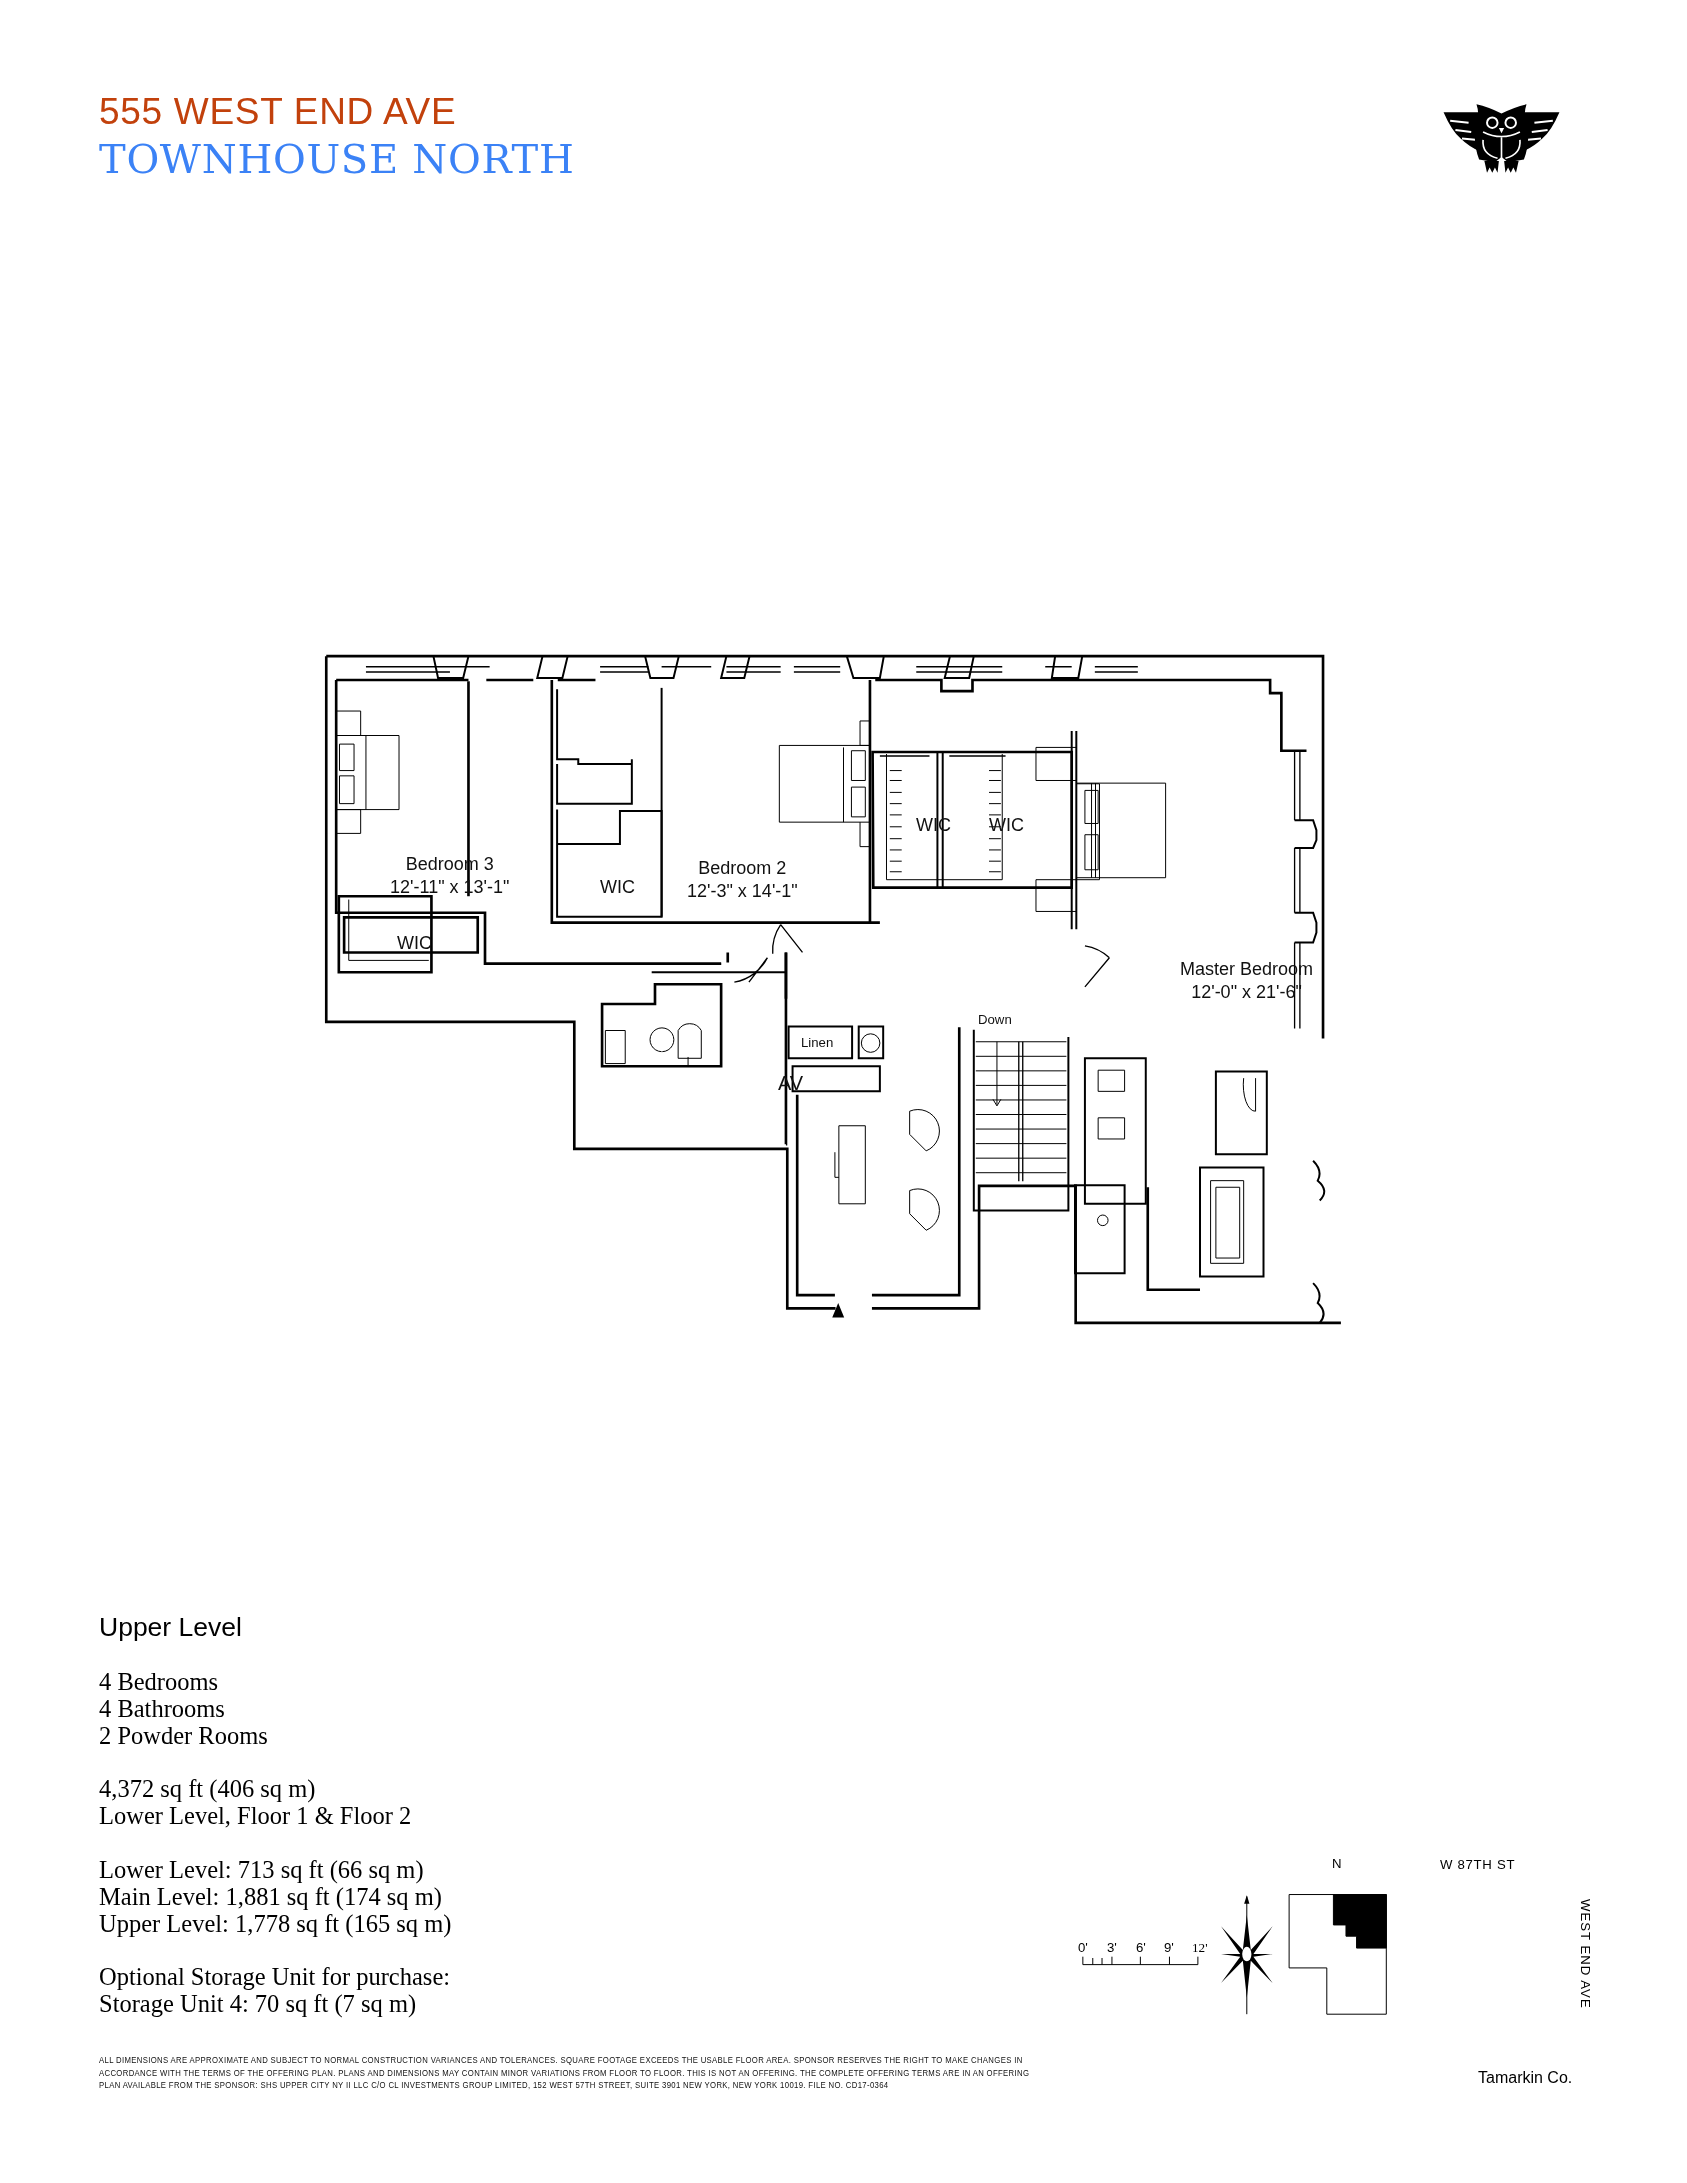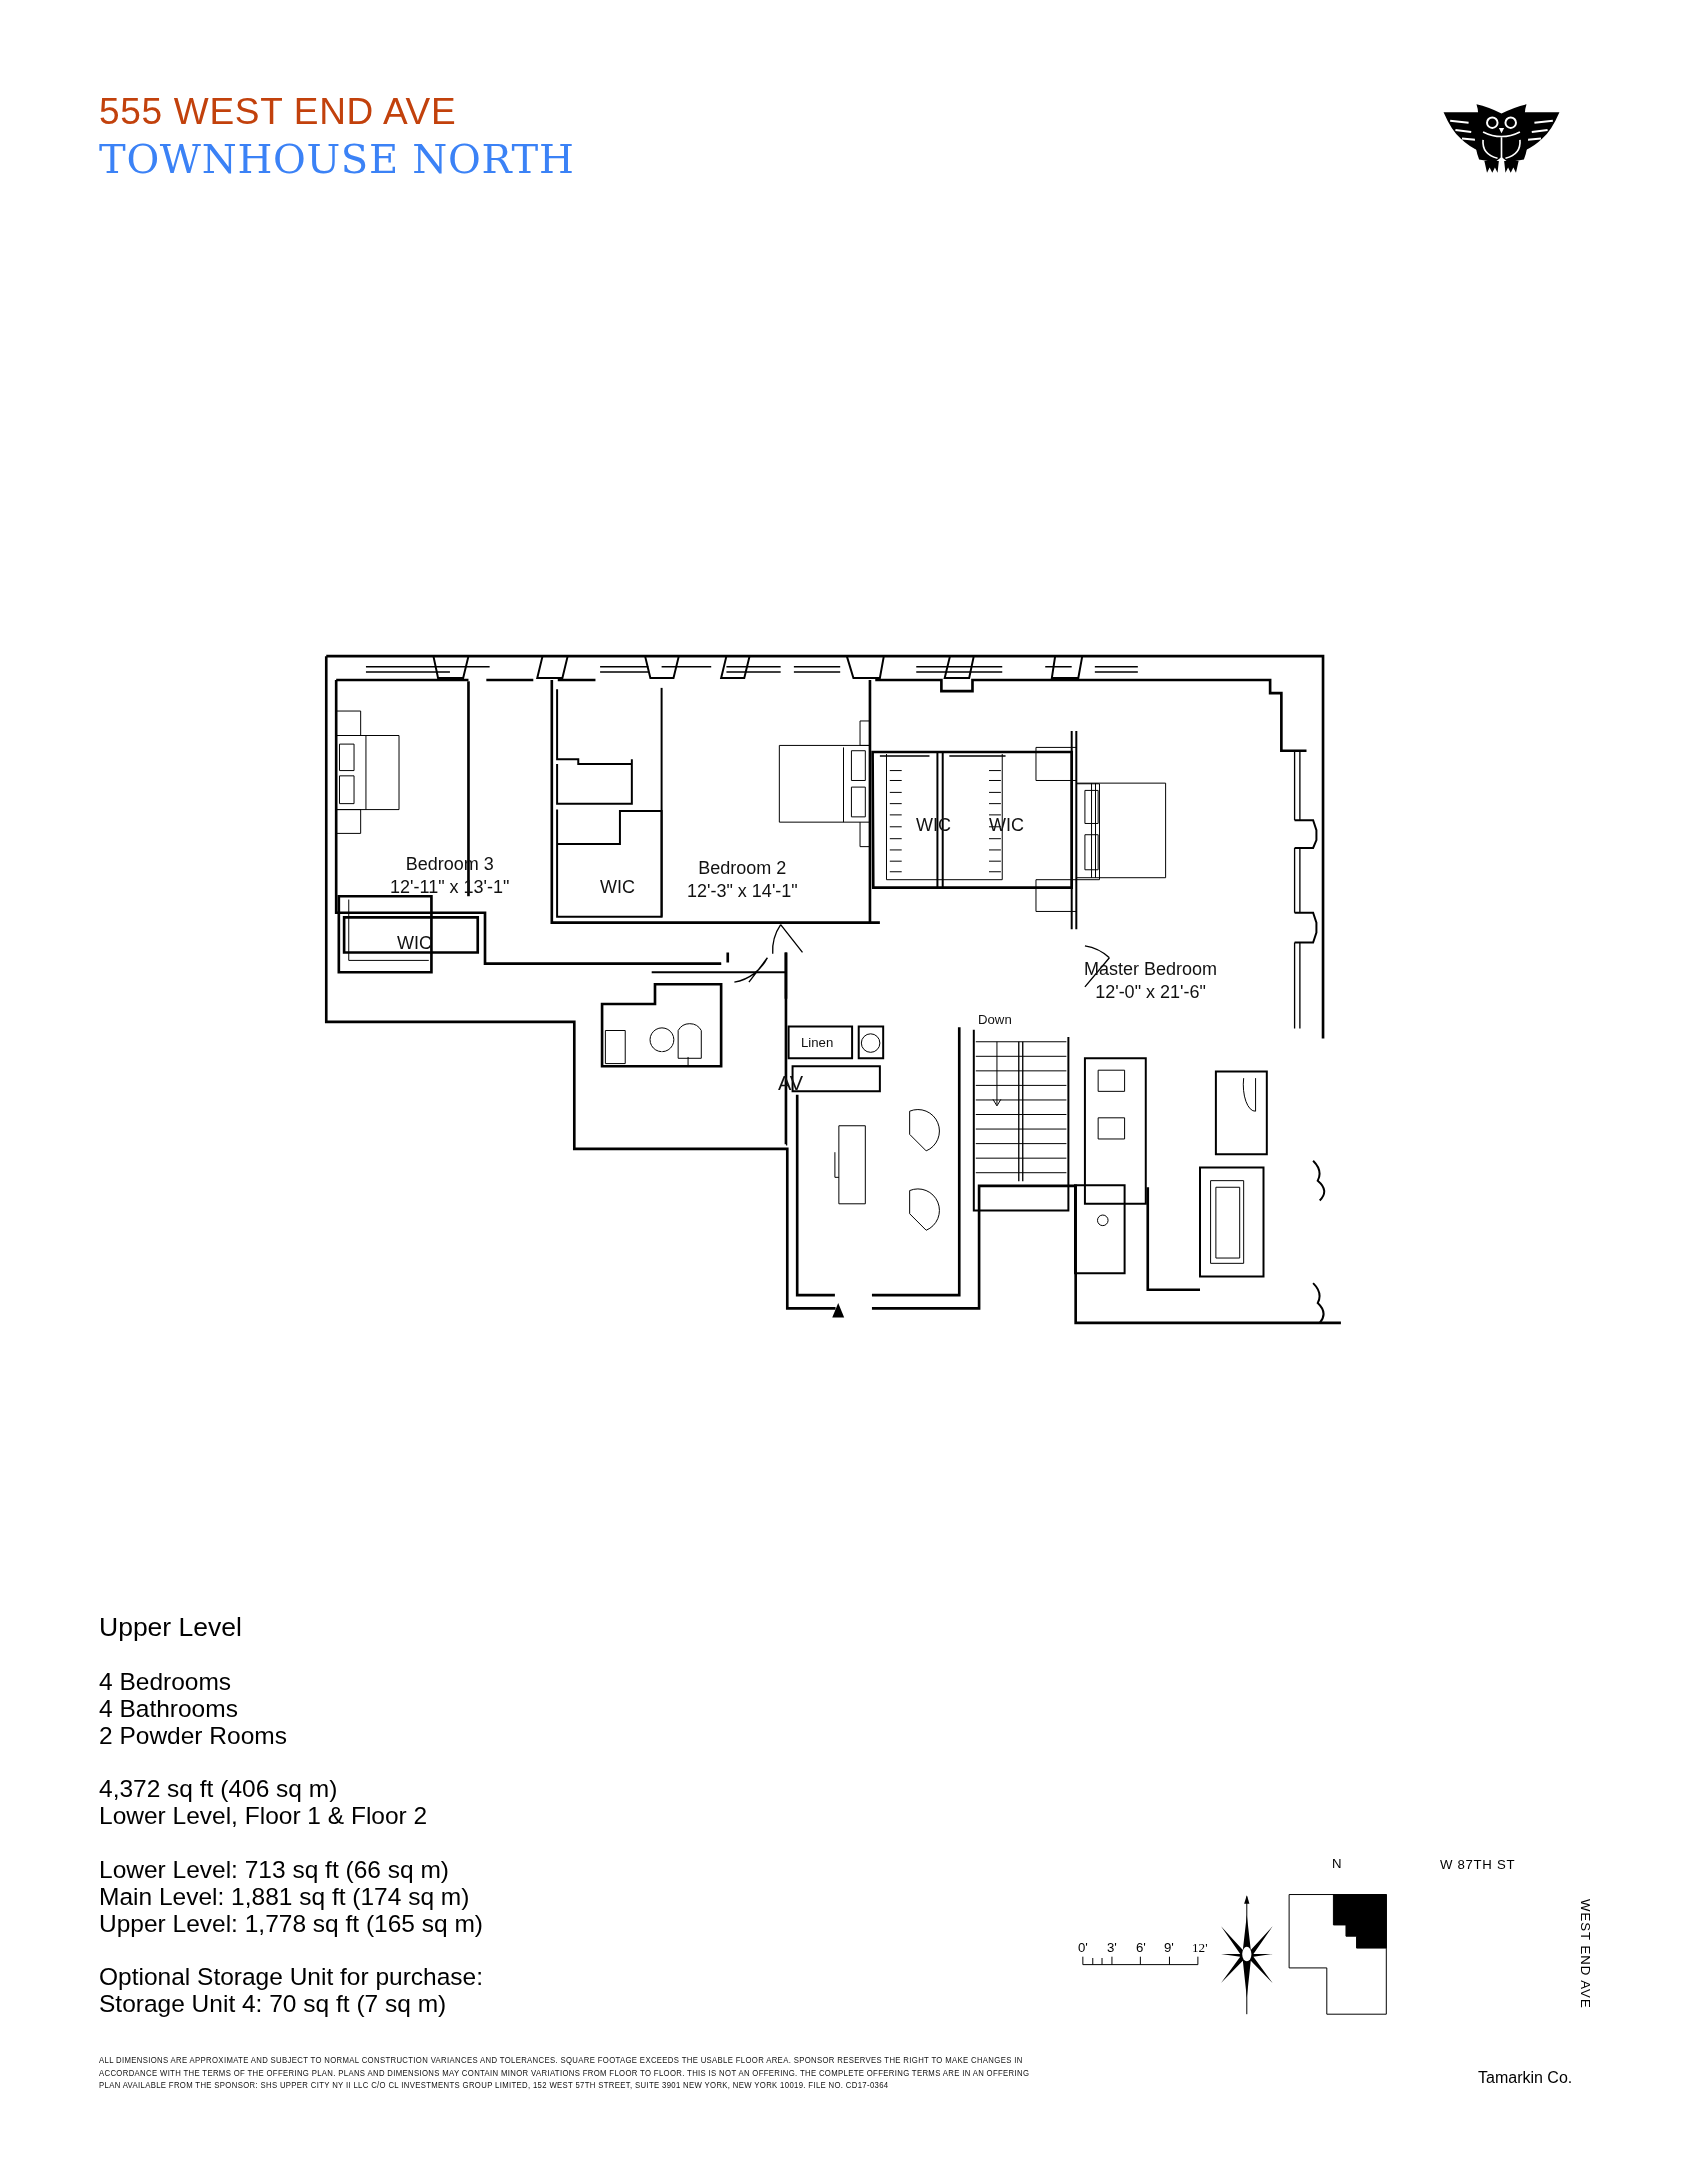--- a/index.html
+++ b/index.html
@@ -14,21 +14,21 @@
 
   .plan { position: absolute; left: 0; top: 0; width: 1687px; height: 1389px; }
   .room-label { position: absolute; font-family: "Liberation Sans", sans-serif; font-size: 18px;
                 text-align: center; line-height: 1.25; color: #111; white-space: nowrap; }
   .room-label .dim { display: block; }
   .small-label { position: absolute; font-size: 13.2px; color: #111; white-space: nowrap; }
 
   .summary { position: absolute; left: 99px; top: 1613px; font-size: 24.5px; line-height: 1.1; }
   .summary .title { font-size: 26.5px; margin-bottom: 26.5px; }
   .summary .grp { margin-bottom: 26.5px; }
-  .summary .ln { height: 27px; }
+  .summary .ln { height: 27px; font-family: Liberation Serif, serif; }
 
   .disclaimer { position: absolute; left: 99px; top: 2054px; width: 1191px; font-size: 9px;
                 line-height: 12.6px; letter-spacing: 0.4px; color: #111; font-family: "Liberation Sans", sans-serif;
                 transform: scaleX(0.86); transform-origin: left top; }
   .brand { position: absolute; left: 1478px; top: 2069px; font-size: 16px; }
   .brand b { font-weight: normal; text-align: right; }
 
   .scale { position: absolute; left: 1059px; top: 1839px; width: 529px; height: 238px; }
   .scale-lbl { position: absolute; font-size: 13.2px; }
   .north-lbl { position: absolute; left: 1332px; top: 1856px; font-size: 13.2px; }
@@ -155,21 +155,21 @@
 </svg>
 
 <div class="room-label" style="left:390px; top:853px;">
   <span>Bedroom 3</span>
   <span class="dim">12'-11" x 13'-1"</span>
 </div>
 <div class="room-label" style="left:687px; top:857px;">
   <span>Bedroom 2</span>
   <span class="dim">12'-3" x 14'-1"</span>
 </div>
-<div class="room-label" style="left:1084px; top:958px;">
+<div class="room-label" style="left:1180px; top:958px;">
   <span>Master Bedroom</span>
   <span class="dim">12'-0" x 21'-6"</span>
 </div>
 
 <div class="small-label" style="left:397px; top:933px; font-size:18px;">WIC</div>
 <div class="small-label" style="left:600px; top:877px; font-size:18px;">WIC</div>
 <div class="small-label" style="left:916px; top:815px; font-size:18px;">WIC</div>
 <div class="small-label" style="left:989px; top:815px; font-size:18px;">WIC</div>
 <div class="small-label" style="left:801px; top:1035px;">Linen</div>
 <div class="small-label" style="left:778px; top:1072px; font-size:20px;">AV</div>

